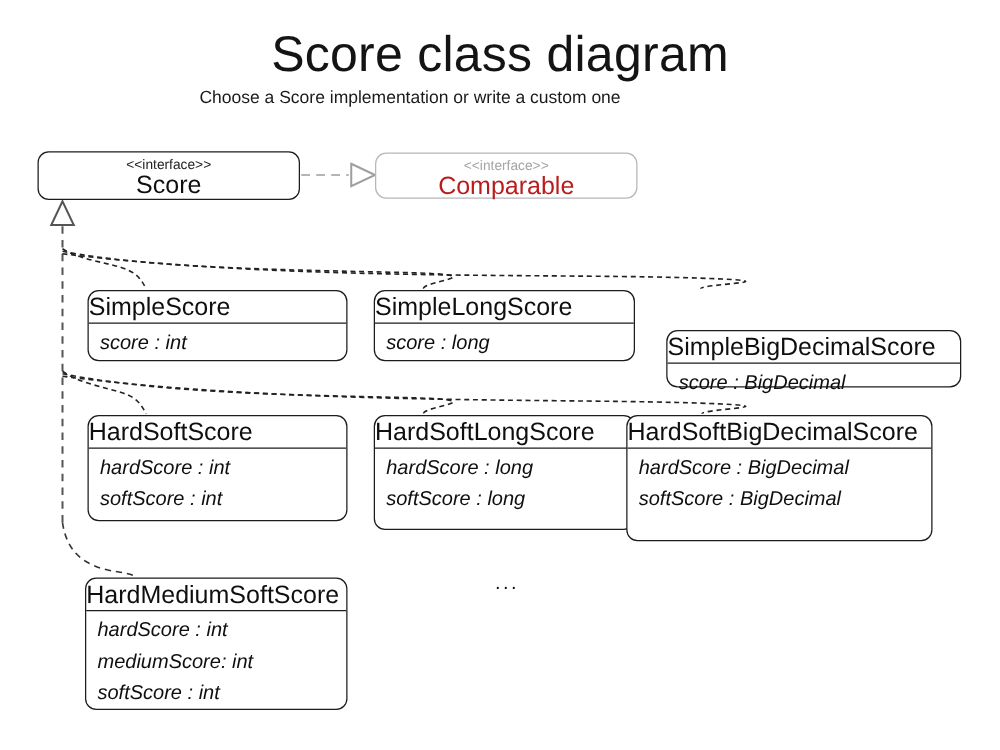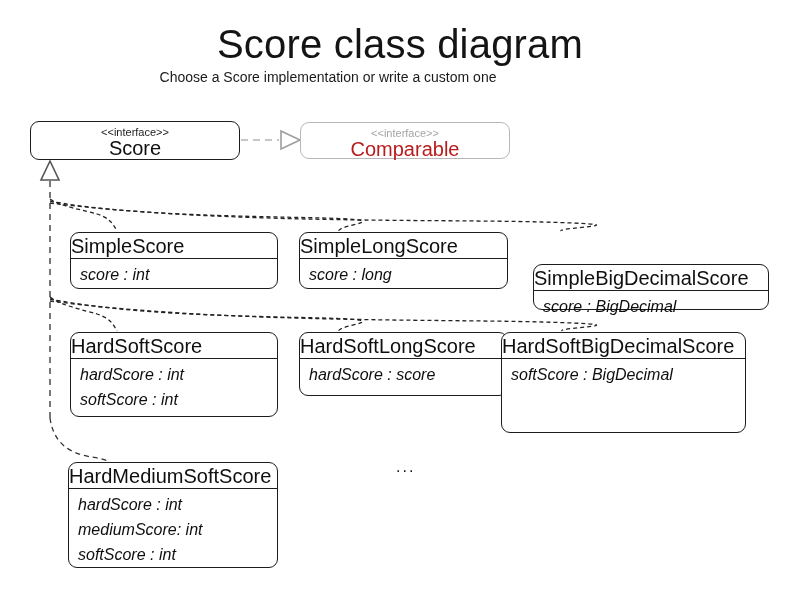--- a/index.html
+++ b/index.html
@@ -32,21 +32,21 @@
   }
   .cls-attrs { padding:3px 9px 0 9px;font-style:italic; }
   .cls-attrs div { font-size:16px; line-height:25px; color:#0f0f0f; white-space:nowrap; }
   
   .pos-score      { left:30px;  top:121px; width:210px; height:39px; }
   .pos-comparable { left:300px; top:122px; width:210px; height:37px; }
   .pos-c0 { left:70px;  top:232px; width:208px; height:57px; }
   .pos-c1 { left:299px; top:232px; width:209px; height:57px; }
   .pos-c2 { left:533px; top:232px; width:236px; height:46px;margin-top:32px; }
   .pos-c3 { left:70px;  top:332px; width:208px; height:85px; }
-  .pos-c4 { left:299px; top:332px; width:209px; height:64px; }
+  .pos-c4 { left:299px; top:332px; width:209px; height:92px; }
   .pos-c5 { left:501px; top:332px; width:245px; height:101px; }
   .pos-c6 { left:68px;  top:462px; width:210px; height:106px; }
   .ellipsis { position:absolute; left:396px; top:458px; font-size:16px; color:#111; letter-spacing:2px; }
 </style>
 </head>
 <body>
 
 <div class="stage">
 
   <svg class="connectors" viewBox="0 0 800 600" xmlns="http://www.w3.org/2000/svg">
@@ -103,26 +103,28 @@
   <div class="uml-box pos-c3">
     <div class="cls-name">HardSoftScore</div>
     <div class="cls-attrs">
       <div>hardScore : int</div>
       <div>softScore : int</div>
     </div>
   </div>
   <div class="uml-box pos-c4">
     <div class="cls-name">HardSoftLongScore</div>
     <div class="cls-attrs">
-      <div>hardScore : score</div>
+      <div>hardScore : long</div>
+      <div>softScore : long</div>
     </div>
   </div>
   <div class="uml-box pos-c5">
     <div class="cls-name">HardSoftBigDecimalScore</div>
     <div class="cls-attrs">
+      <div>hardScore : BigDecimal</div>
       <div>softScore : BigDecimal</div>
     </div>
   </div>
 
   <div class="uml-box pos-c6">
     <div class="cls-name">HardMediumSoftScore</div>
     <div class="cls-attrs">
       <div>hardScore : int</div>
       <div>mediumScore: int</div>
       <div>softScore : int</div>

